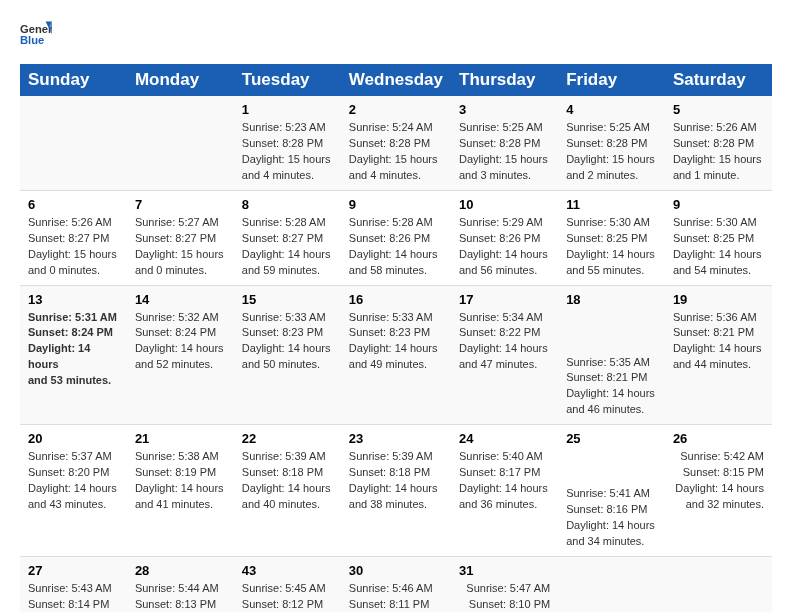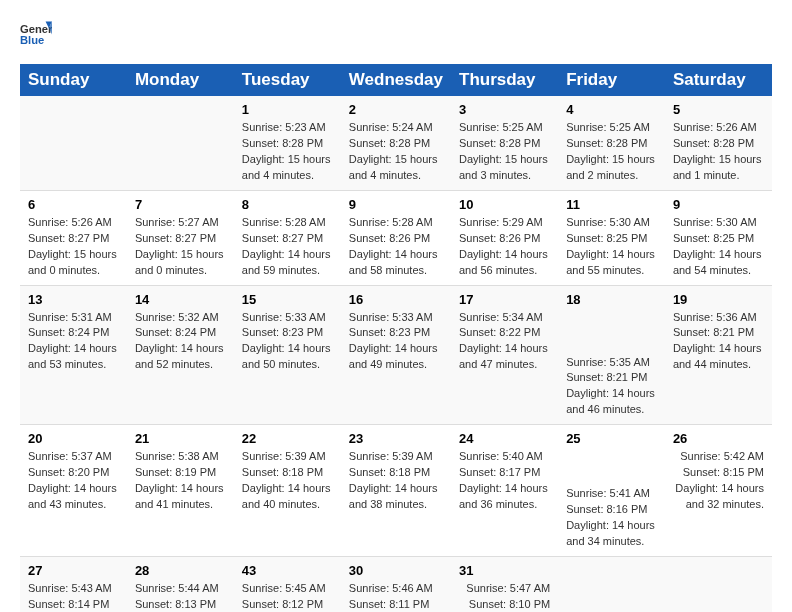--- a/index.html
+++ b/index.html
@@ -193,21 +193,21 @@
           <span class="day-number">9</span>
           <div class="day-info" style="white-space: pre-line;">Sunrise: 5:30 AM
 Sunset: 8:25 PM
 Daylight: 14 hours
 and 54 minutes.</div>
         </td>
       </tr>
       <tr>
         <td>
           <span class="day-number">13</span>
-          <div class="day-info" style="white-space: pre-line;">Sunrise: 5:31 AM
+          <div class="day-info" style="white-space: pre-line; font-weight: bold;">Sunrise: 5:31 AM
 Sunset: 8:24 PM
 Daylight: 14 hours
 and 53 minutes.</div>
         </td>
         <td>
           <span class="day-number">14</span>
           <div class="day-info" style="white-space: pre-line;">Sunrise: 5:32 AM
 Sunset: 8:24 PM
 Daylight: 14 hours
 and 52 minutes.</div>

